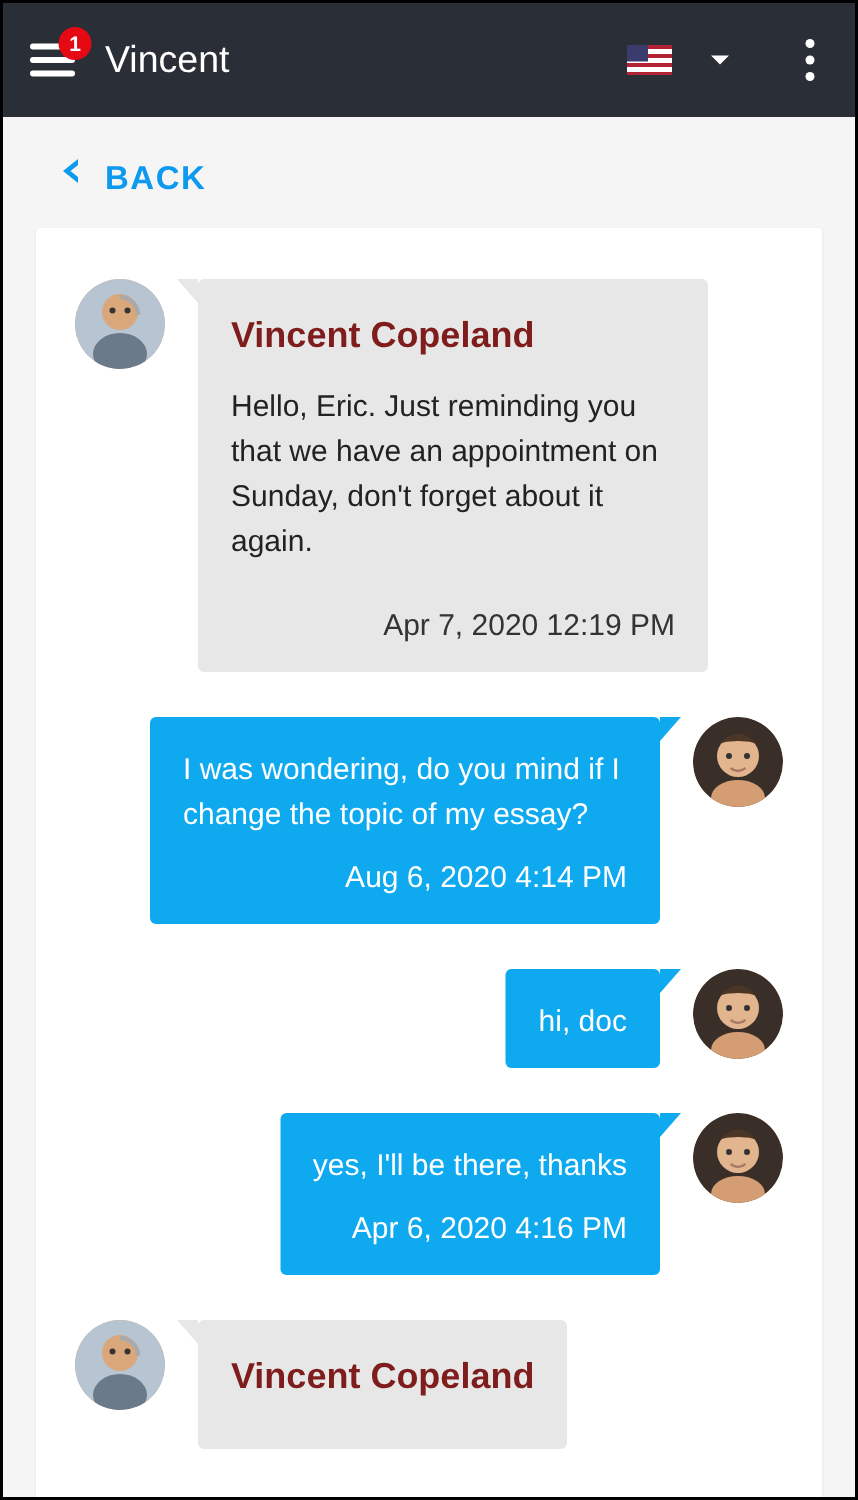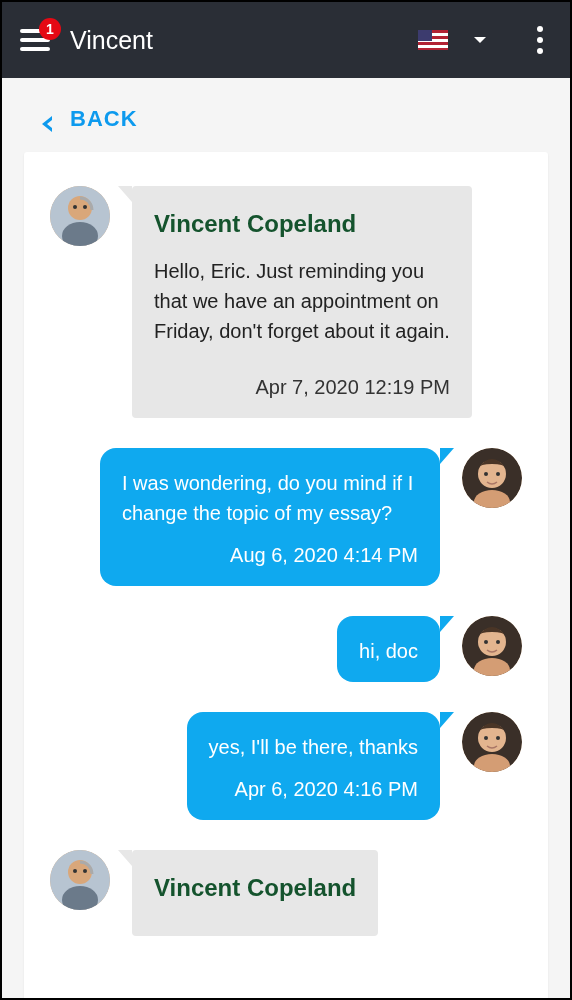--- a/index.html
+++ b/index.html
@@ -67,21 +67,21 @@
   .kebab {
     margin-left: 30px;
     width: 24px; height: 28px;
     display: flex; flex-direction: column; justify-content: space-between; align-items: center;
     cursor: pointer;
   }
   .kebab span { width: 6px; height: 6px; background:#fff; border-radius:50%; }
 
   
   .back-row {
-    display: flex; align-items: flex-end;
+    display: flex; align-items: flex-start;
     padding: 28px 32px 20px 40px;
     gap: 18px;
     cursor: pointer;
   }
   .back-chevron {
     width: 0; height: 0;
     border-top: 8px solid transparent;
     border-bottom: 8px solid transparent;
     border-right: 10px solid #0d9aee;
     position: relative;
@@ -135,31 +135,30 @@
     position:absolute;
     top:0; left:-14px;
     border-top: 0 solid transparent;
     border-bottom: 16px solid transparent;
     border-right: 14px solid #e7e7e7;
   }
   .bubble.self {
     background:#0fa9ef;
     color:#fff;
     margin-right: 22px;
-    border-radius: 16px;
   }
   .bubble.self::before {
     content:"";
     position:absolute;
     top:0; right:-14px;
     border-top: 0 solid transparent;
     border-bottom: 16px solid transparent;
     border-left: 14px solid #0fa9ef;
   }
-  .sender-name { font-size: 24px; font-weight: bold; margin-bottom: 14px; color:#14532d; }
+  .sender-name { font-size: 24px; font-weight: bold; margin-bottom: 14px; color:#7f1d1d; }
   .msg-text { }
   .msg-time { text-align: right; margin-top: 12px; font-size: 20px; font-weight: 500; }
   .bubble.other .msg-time { color:#333;margin-top:26px; }
   .bubble.self .msg-time { color:#fff; }
 
   
   .face-old svg, .face-young svg { width:100%; height:100%; }
 </style>
 </head>
 <body>
@@ -195,21 +194,21 @@
           <circle cx="30" cy="30" r="30" fill="#b7c4d1"></circle>
           <circle cx="30" cy="22" r="12" fill="#d9a77a"></circle>
           <ellipse cx="30" cy="50" rx="18" ry="14" fill="#6b7a8a"></ellipse>
           <circle cx="25" cy="21" r="2" fill="#333"></circle>
           <circle cx="35" cy="21" r="2" fill="#333"></circle>
           <path d="M30 12 a12 12 0 0 1 12 12" fill="none" stroke="#aaa" stroke-width="3"></path>
         </svg>
     </div>
     <div class="bubble other">
       <div class="sender-name">Vincent Copeland</div>
-      <div class="msg-text">Hello, Eric. Just reminding you that we have an appointment on Friday, don't forget about it again.</div>
+      <div class="msg-text">Hello, Eric. Just reminding you that we have an appointment on Sunday, don't forget about it again.</div>
       <div class="msg-time">Apr 7, 2020 12:19 PM</div>
     </div>
   </div>
 
   <div class="msg-row self">
     <div class="bubble self">
       <div class="msg-text">I was wondering, do you mind if I change the topic of my essay?</div>
       <div class="msg-time">Aug 6, 2020 4:14 PM</div>
     </div>
     <div class="avatar face-young">

